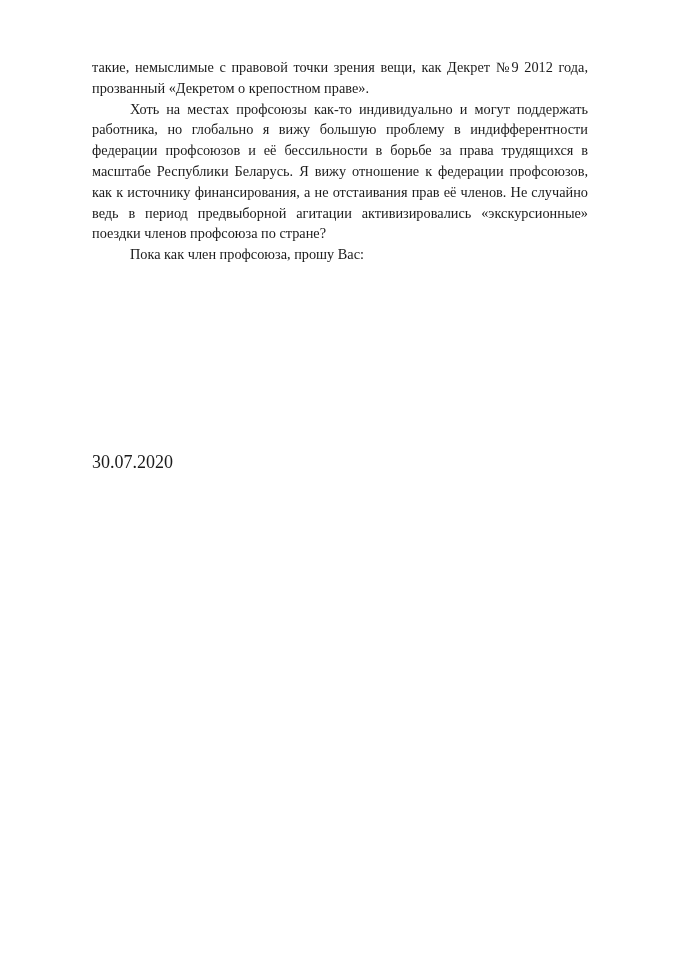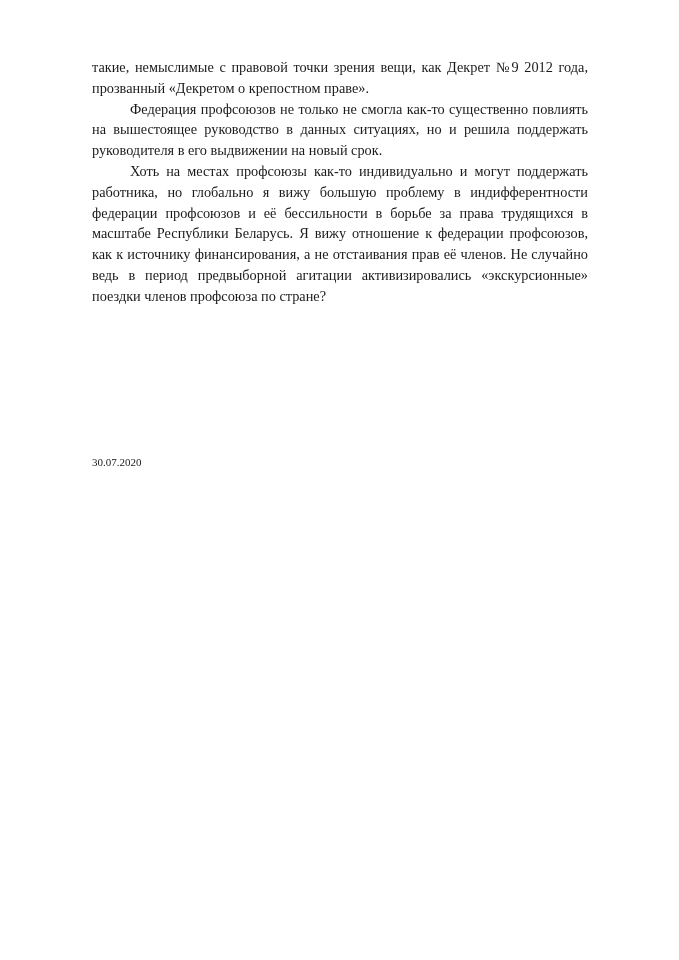--- a/index.html
+++ b/index.html
@@ -46,39 +46,39 @@
     display: inline-block;
     width: 100%;
   }
   .para.nostretch::after {
     display: none;
   }
   .date-line {
     position: absolute;
     left: 92px;
     top: 452px;
-    font-size: 11px;
+    font-size: 18px;
     line-height: 20.8px;
     text-align: right;
     white-space: nowrap;
   }
 </style>
 </head>
 <body>
 
 <div class="page">
 
   <div class="text-block">
 
     <p class="para no-indent nostretch">такие, немыслимые с правовой точки зрения вещи, как Декрет №9 2012 года, прозванный «Декретом о крепостном праве».</p>
 
-    <p class="para indent nostretch">Федерация профсоюзов не только не смогла как-то существенно повлиять на вышестоящее руководство в данных ситуациях, но и решила поддержать руководителя в его выдвижении на новый срок.</p>
 
     <p class="para indent nostretch">Хоть на местах профсоюзы как-то индивидуально и могут поддержать работника, но глобально я вижу большую проблему в индифферентности федерации профсоюзов и её бессильности в борьбе за права трудящихся в масштабе Республики Беларусь. Я вижу отношение к федерации профсоюзов, как к источнику финансирования, а не отстаивания прав её членов. Не случайно ведь в период предвыборной агитации активизировались «экскурсионные» поездки членов профсоюза по стране?</p>
 
+    <p class="para indent nostretch">Пока как член профсоюза, прошу Вас:</p>
 
 
 
   </div>
 
   <div class="date-line">30.07.2020</div>
 
 </div>
 
 </body></html>

